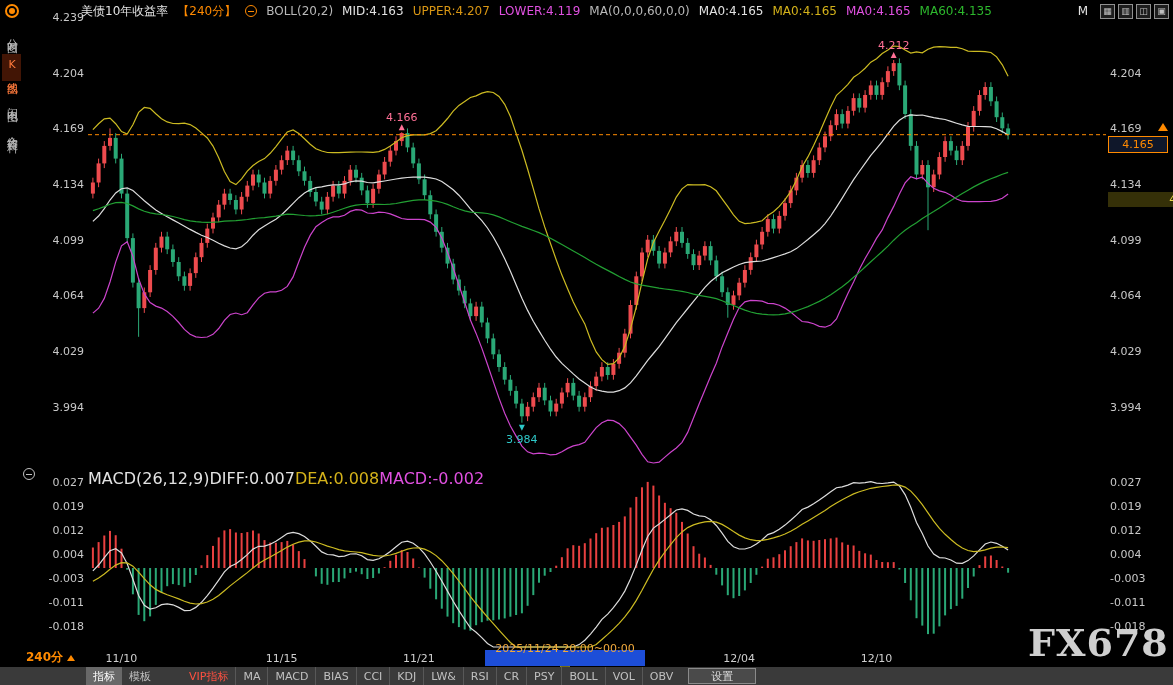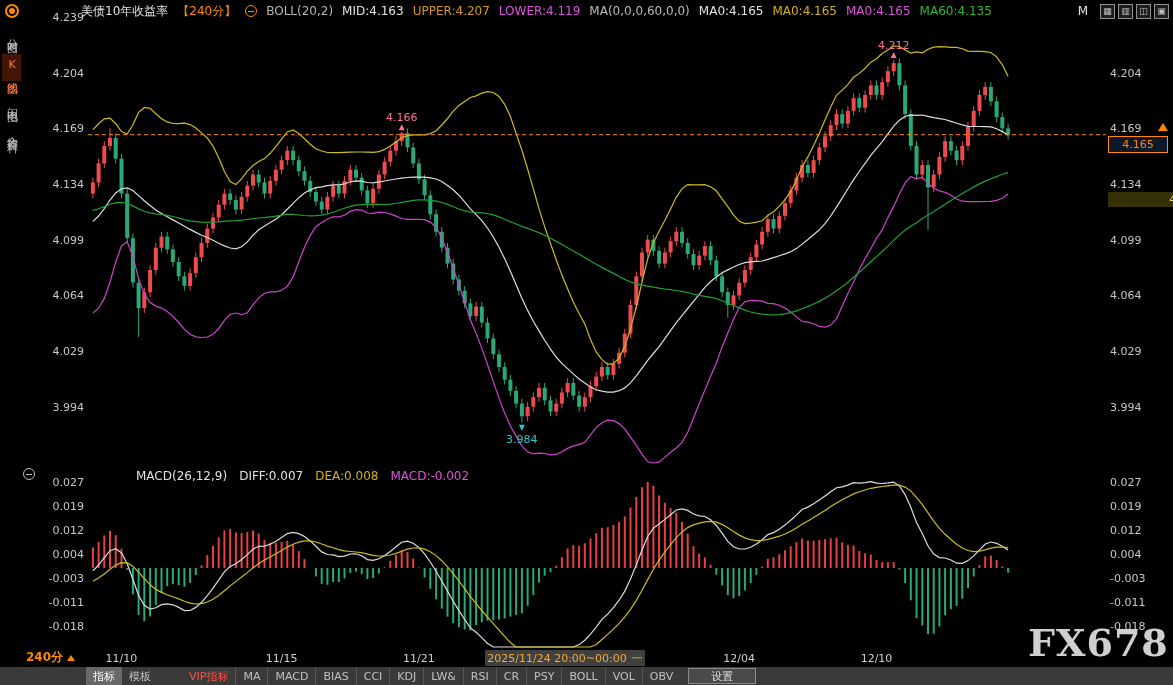--- a/index.html
+++ b/index.html
@@ -23,32 +23,32 @@
     font-size:9px;line-height:12px;text-align:center;cursor:pointer;}
   
   .sidebar{position:absolute;left:0;top:26px;width:22px;display:flex;flex-direction:column;
     gap:14px;align-items:center;z-index:5;}
   .side-item{writing-mode:vertical-lr;text-orientation:upright;font-size:11px;color:#b8b8b8;
     letter-spacing:2px;padding:4px 2px;cursor:pointer;}
   .side-item.selected{color:#ff7a3c;background:#421505;}
   
   #chart-svg{position:absolute;left:0;top:0;z-index:1;}
   
-  .macd-header{position:absolute;left:88px;top:469px;display:flex;gap:12px;font-size:12px;z-index:5;white-space:nowrap;margin-left:48px;}
+  .macd-header{position:absolute;left:88px;top:469px;display:flex;font-size:16px;z-index:5;white-space:nowrap;}
   #macd-collapse{position:absolute;left:23px;top:468px;color:#c0c0c0;border:1px solid #c0c0c0;z-index:6;cursor:pointer;}
   
   #price-box{position:absolute;left:1108px;width:58px;height:15px;border:1px solid #ff8a00;color:#ff8a00;
     background:#0f172a;font-size:11px;line-height:15px;text-align:center;z-index:6;}
   #prev-box{position:absolute;left:1108px;width:58px;height:15px;color:#e8d44a;background:#353008;
     font-size:11px;line-height:15px;text-align:center;z-index:6;padding-left:48px;}
   #price-arrow{position:absolute;width:0;height:0;border-left:5px solid transparent;
     border-right:5px solid transparent;border-bottom:8px solid #ff8a00;z-index:6;}
   
-  #xhl{position:absolute;height:16px;background:#404040;color:#f0a93c;font-size:11px;display:flex;
-    align-items:center;justify-content:center;gap:5px;z-index:6;white-space:nowrap;}
+  #xhl{position:absolute;height:16px;background:#1d4ed8;color:#f0a93c;font-size:11px;display:flex;
+    align-items:center;justify-content:center;gap:5px;z-index:6;white-space:nowrap;flex-direction:column;}
   #xhl .wk{color:#cfc52a;}
   
   #period-badge{position:absolute;left:26px;top:649px;color:#ff8a00;font-size:12px;font-weight:bold;
     display:flex;align-items:center;gap:4px;z-index:6;cursor:pointer;}
   .tri-up{width:0;height:0;border-left:4px solid transparent;border-right:4px solid transparent;
     border-bottom:6px solid #ff8a00;display:inline-block;}
   #watermark{position:absolute;left:1028px;top:620px;font-family:"DejaVu Serif","Liberation Serif",serif;
     font-size:38px;font-weight:bold;color:#cfcfcf;letter-spacing:1px;z-index:5;}
   
   .toolbar{position:absolute;left:0;bottom:0;width:1173px;height:18px;background:#3a3a3a;z-index:6;

